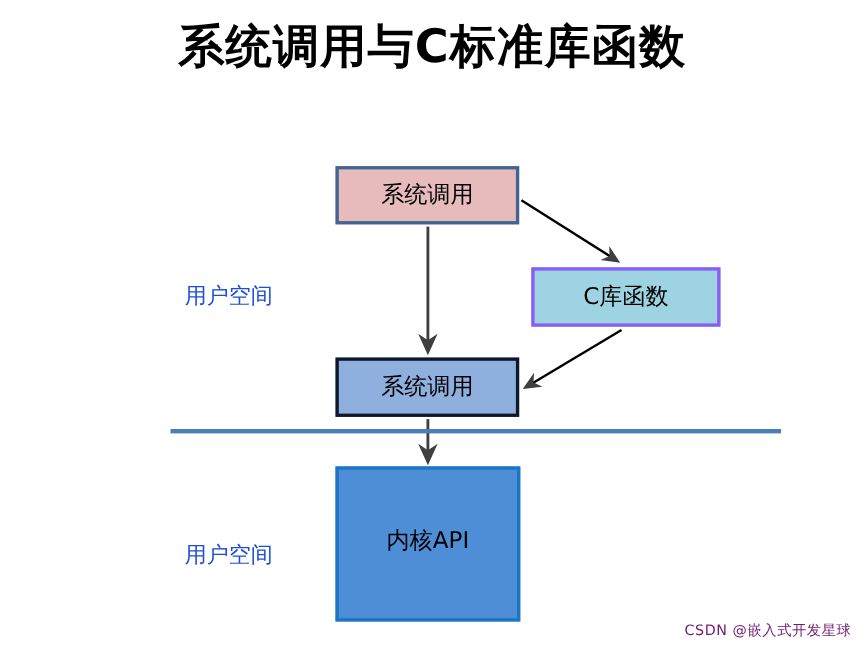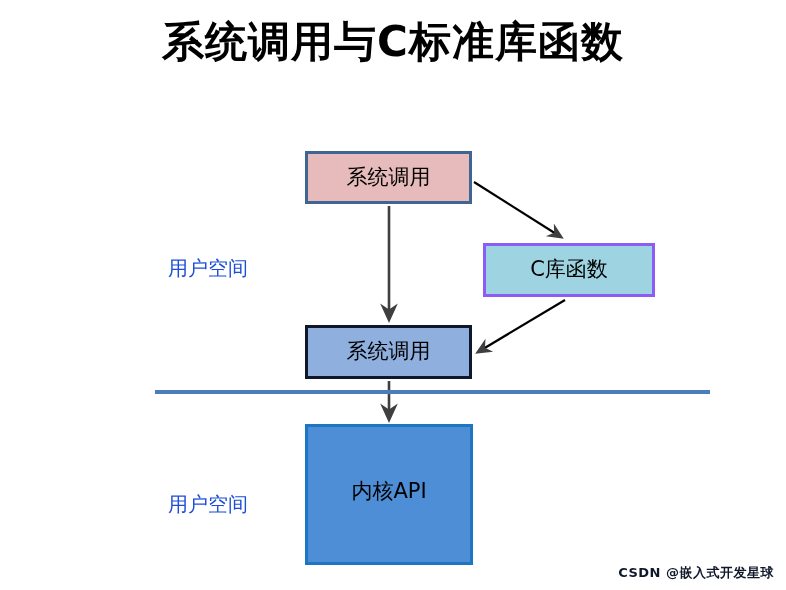--- a/index.html
+++ b/index.html
@@ -114,24 +114,23 @@
     height: 590px;
     pointer-events: none;
   }
 
   
   .watermark {
     position: absolute;
     right: 12px;
     bottom: 8px;
     font-size: 13px;
-    color: #0f172a;
+    color: #701a75;
     white-space: nowrap;
     letter-spacing: 0.5px;
-    font-weight: bold;
   }
 </style>
 </head>
 <body>
 
 <div id="canvas">
 
   <div class="title">系统调用与C标准库函数</div>
 
   <svg class="arrow-layer" viewBox="0 0 786 590" width="786" height="590">

